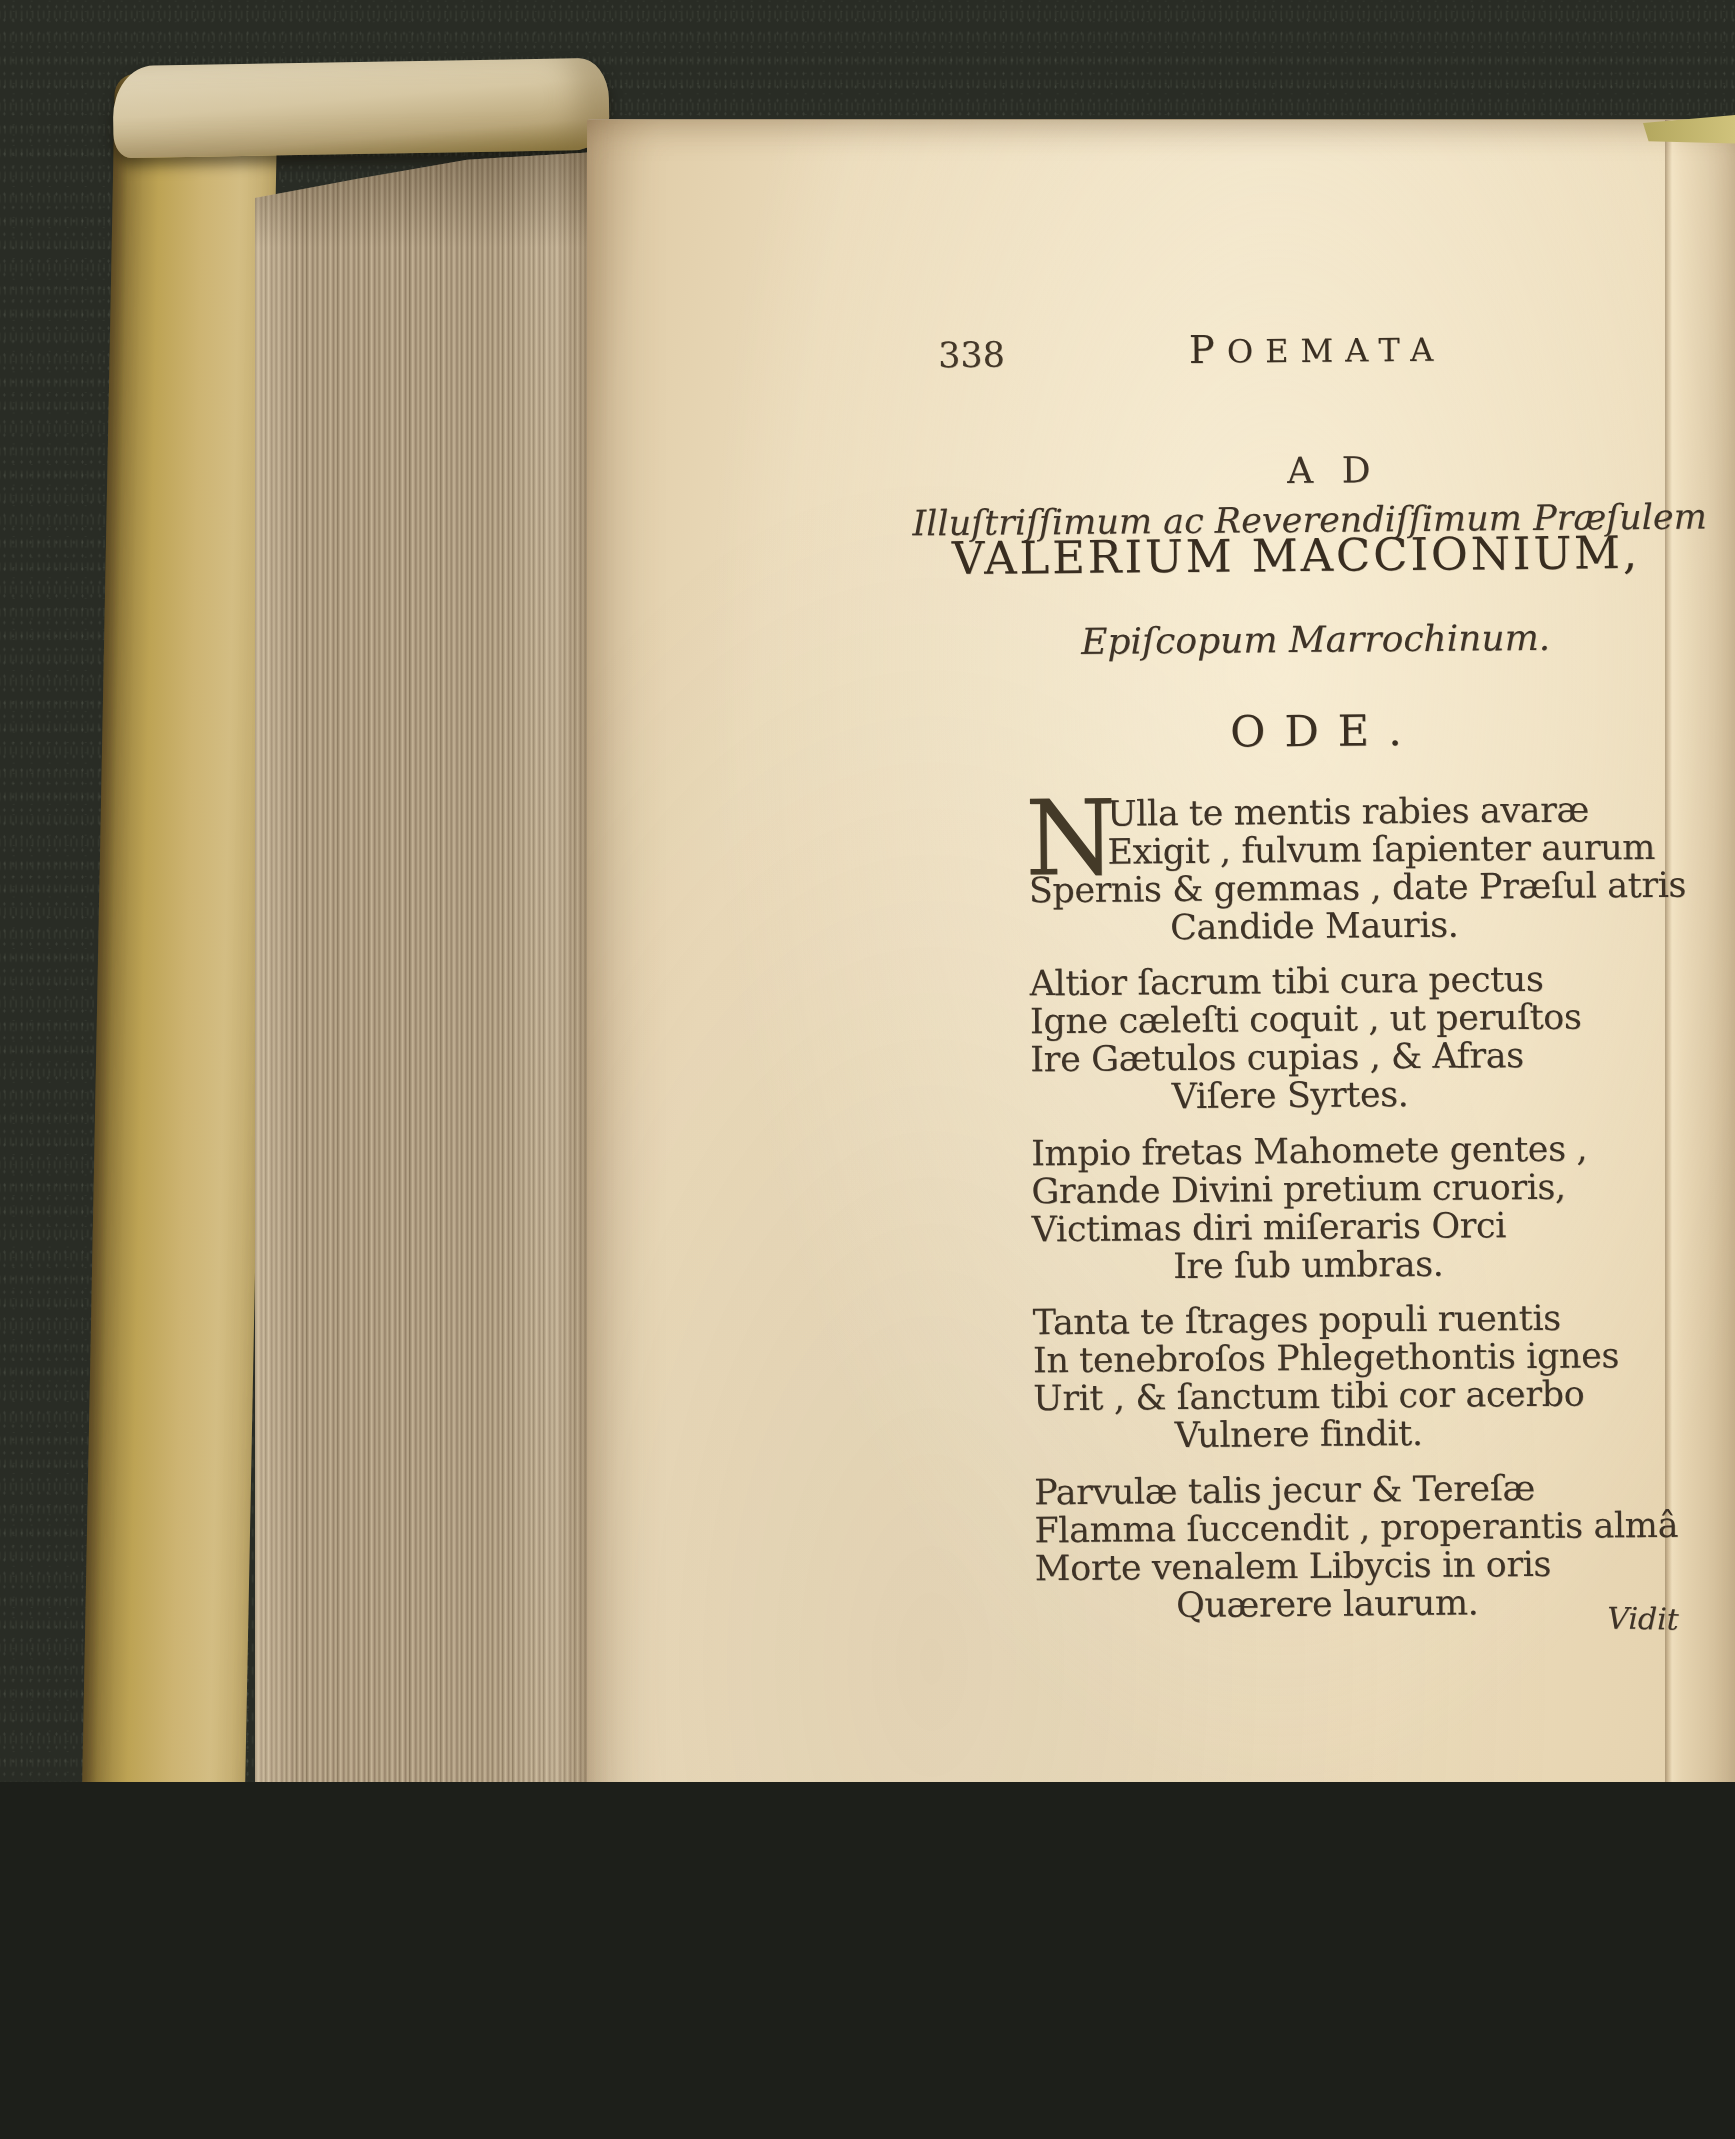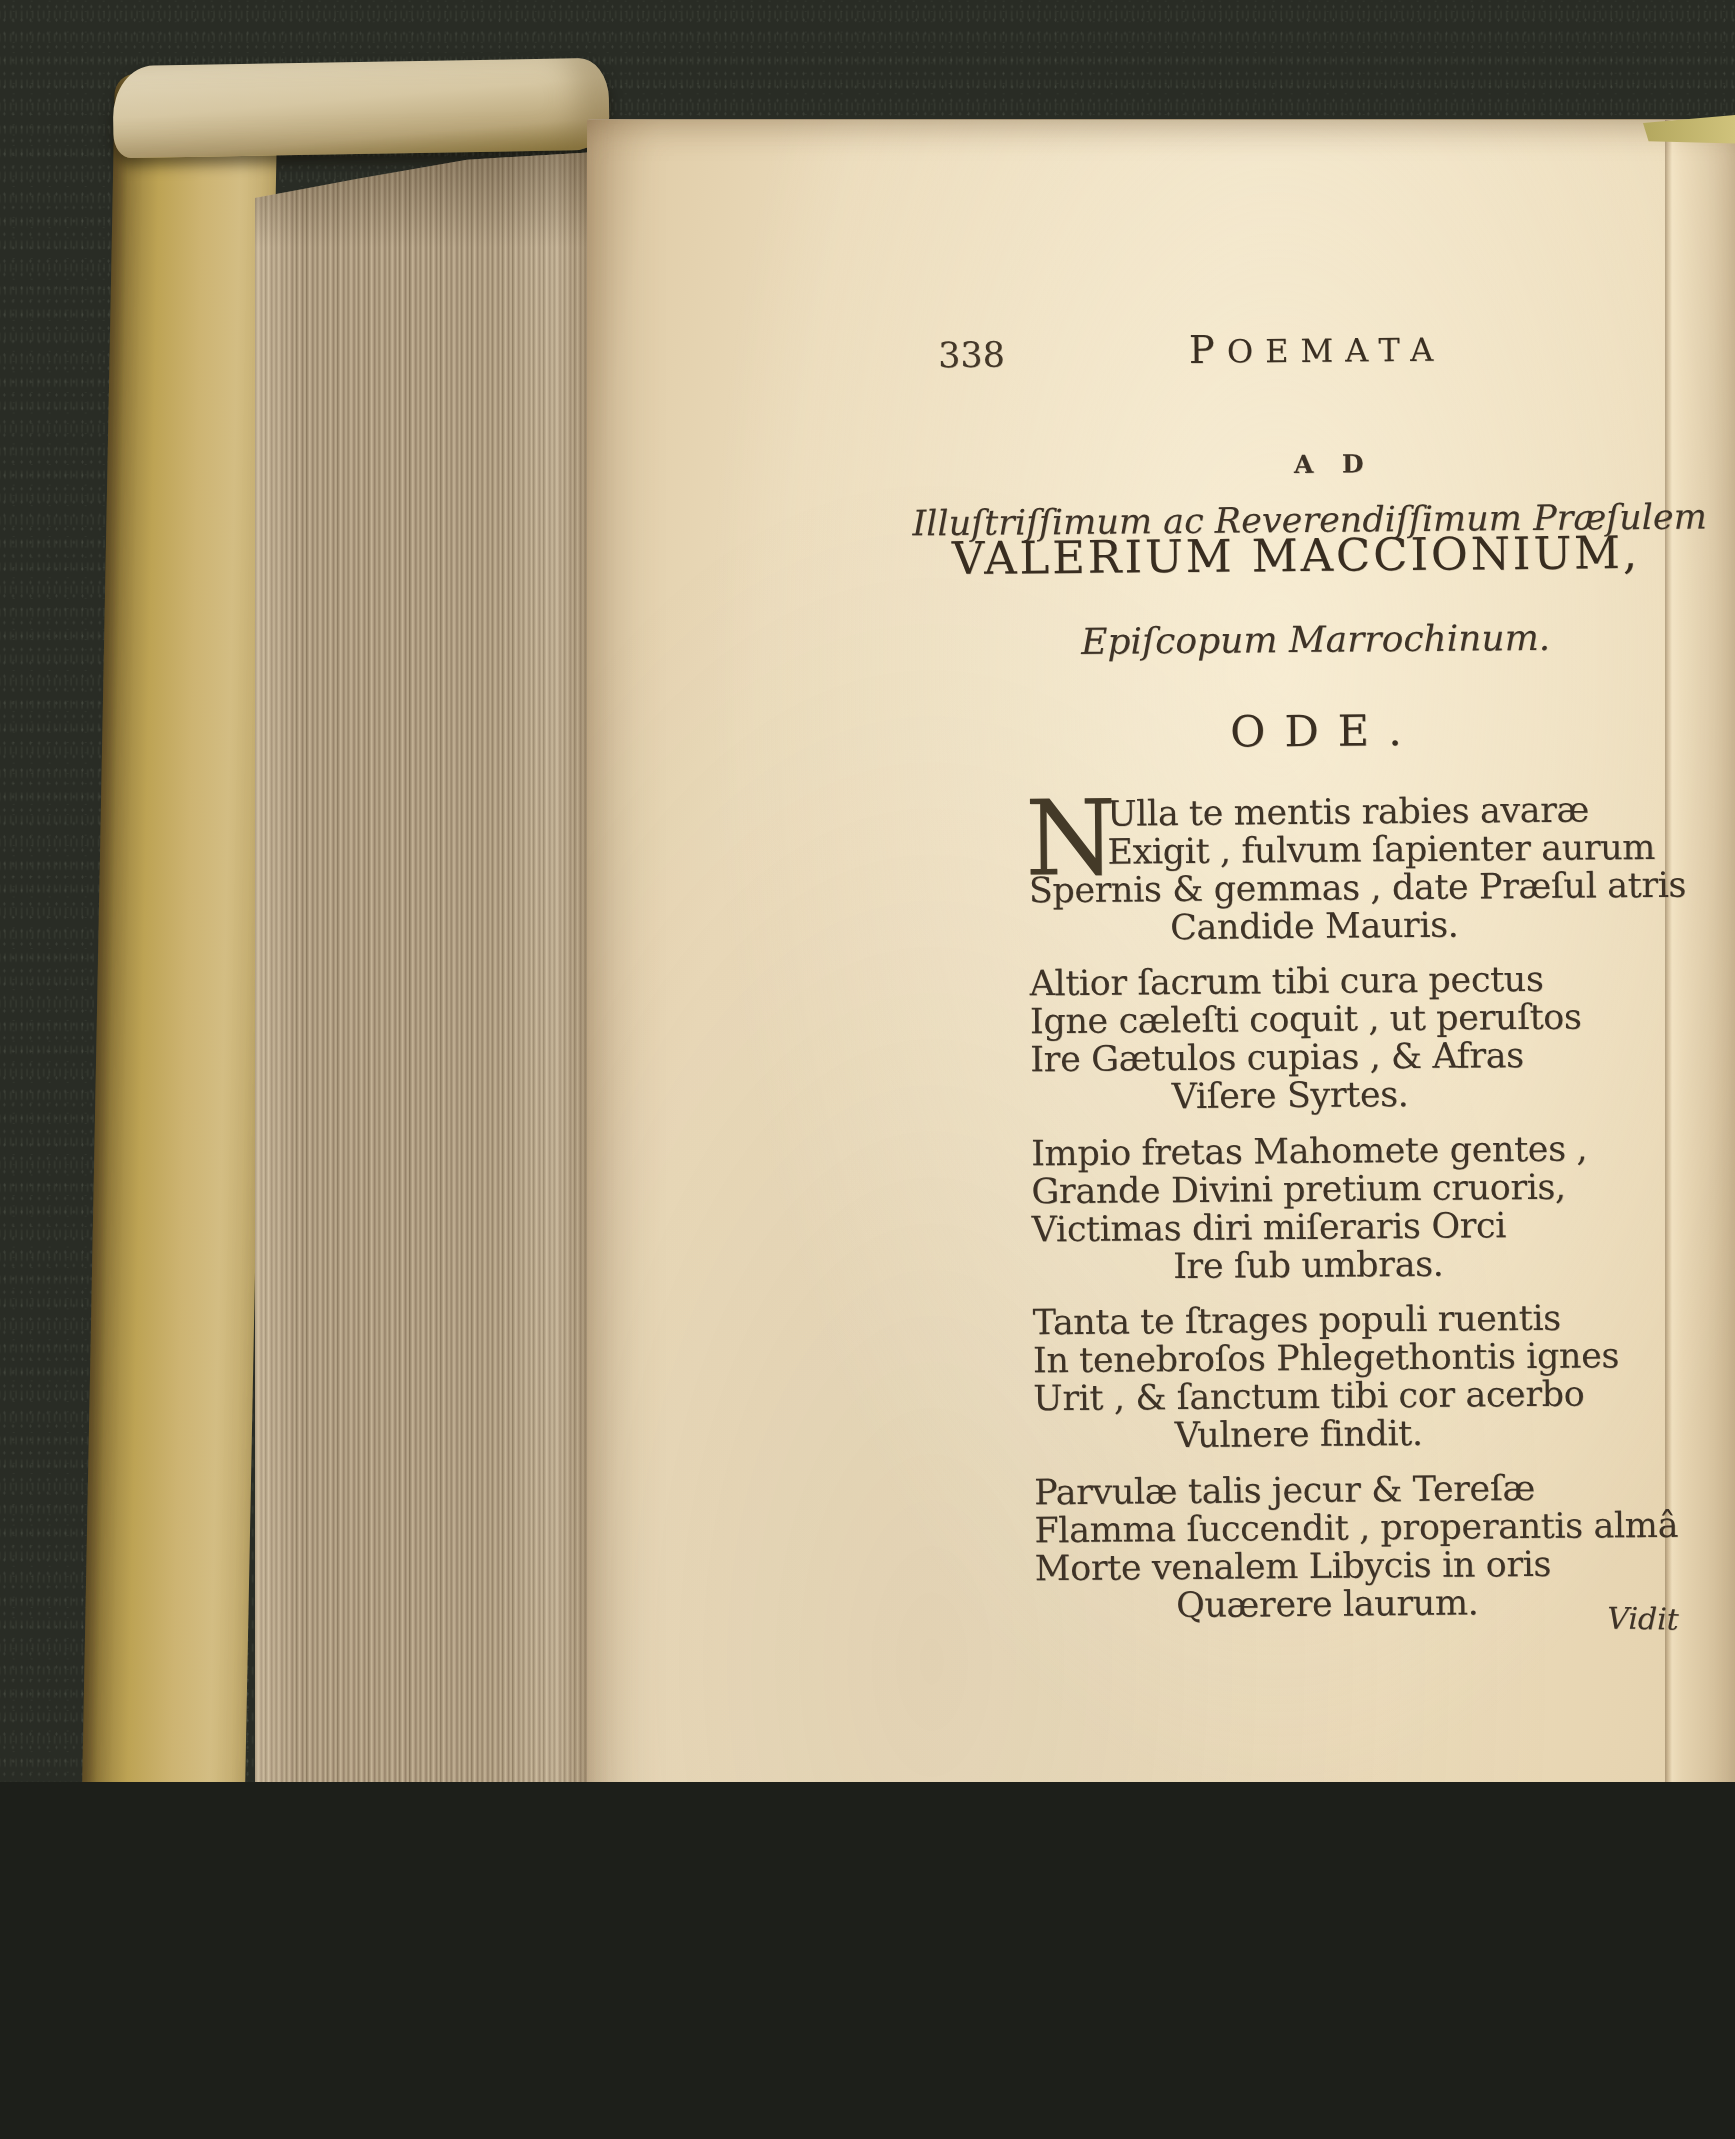--- a/index.html
+++ b/index.html
@@ -75,21 +75,21 @@
   .text-layer{
     position:absolute;inset:0;color:#3e3327;
     transform:rotate(-0.5deg);transform-origin:1186px 1028px;
     text-shadow:0.5px 0.5px 0 rgba(62,50,36,0.28);
   }
   .t{position:absolute;white-space:nowrap;}
   .c{transform:translateX(-50%);}
   .page-number{left:944px;top:333px;font-size:35px;color:#443829;}
   .running-header{left:1323px;top:327px;font-size:32px;letter-spacing:12px;color:#3a2f22;}
   .running-header::first-letter{font-size:1.2em;}
-  .ad-line{left:1348px;top:451px;font-size:25px;letter-spacing:28.5px;font-weight:bold;}
+  .ad-line{left:1348px;top:451px;font-size:36px;letter-spacing:28.5px;}
   .ded-line1{left:1314px;top:501px;font-size:35px;font-style:italic;}
   .ded-name{left:1300px;top:530px;font-size:45px;letter-spacing:2.8px;color:#382d20;}
   .ded-title{left:1319px;top:620px;font-size:36px;font-style:italic;}
   .ode-heading{left:1328px;top:707px;font-size:43px;letter-spacing:19px;color:#3a2f22;}
   .poem{position:absolute;left:1030px;top:794px;}
   .stanza{position:relative;margin:0 0 17.4px 0;}
   .line{font-size:35px;line-height:38px;letter-spacing:-0.4px;white-space:nowrap;}
   .line.indent{padding-left:141px;}
   .line.after-cap{padding-left:79px;}
   .dropcap{position:absolute;left:-3.2px;top:4.7px;font-size:104px;line-height:76px;color:#443a28;}

